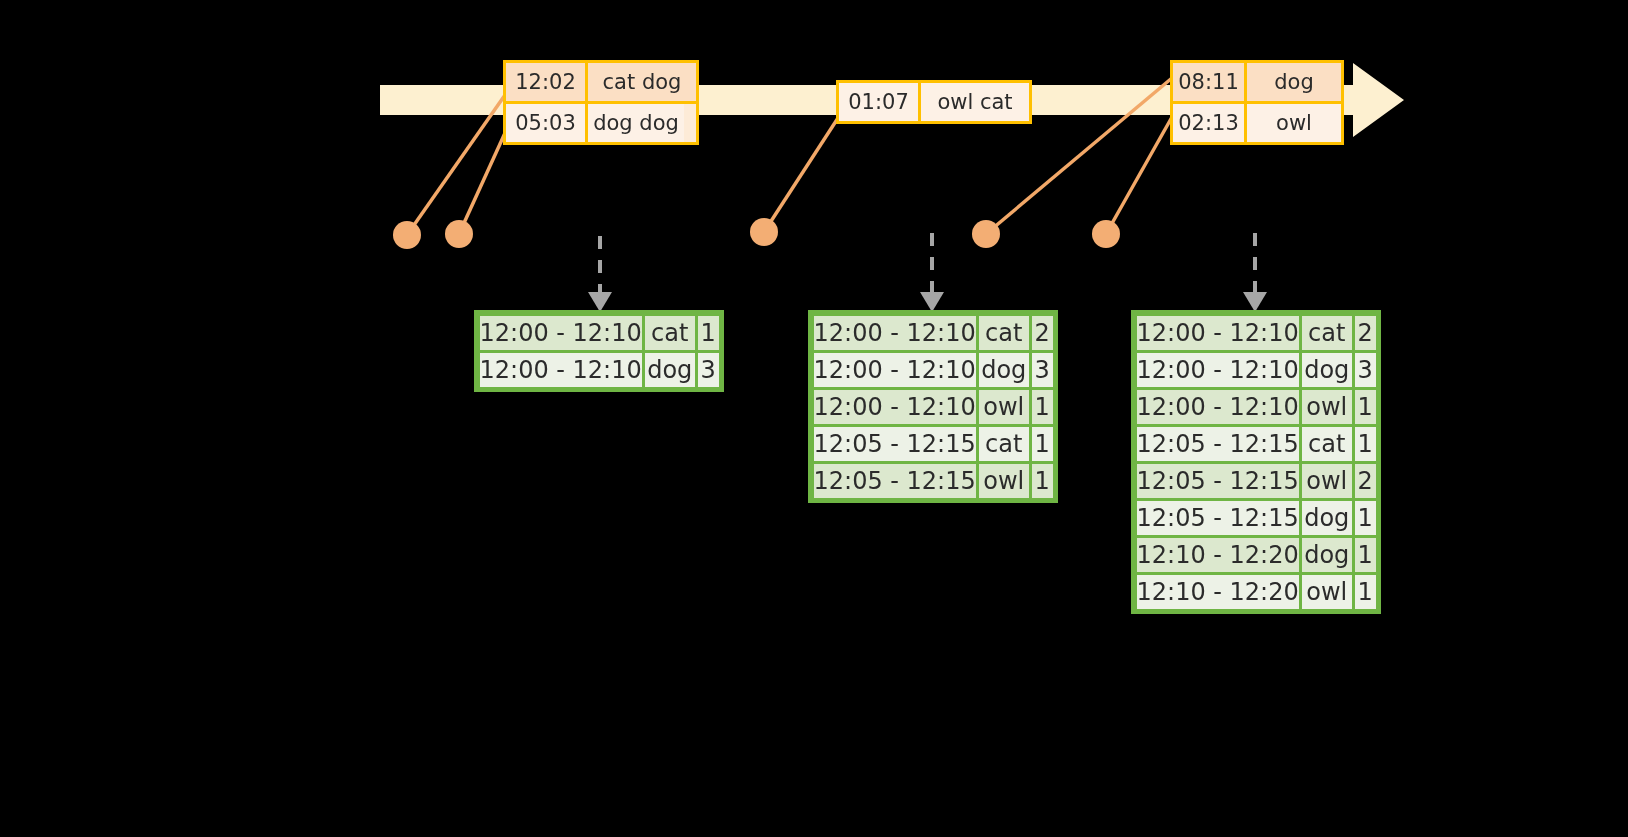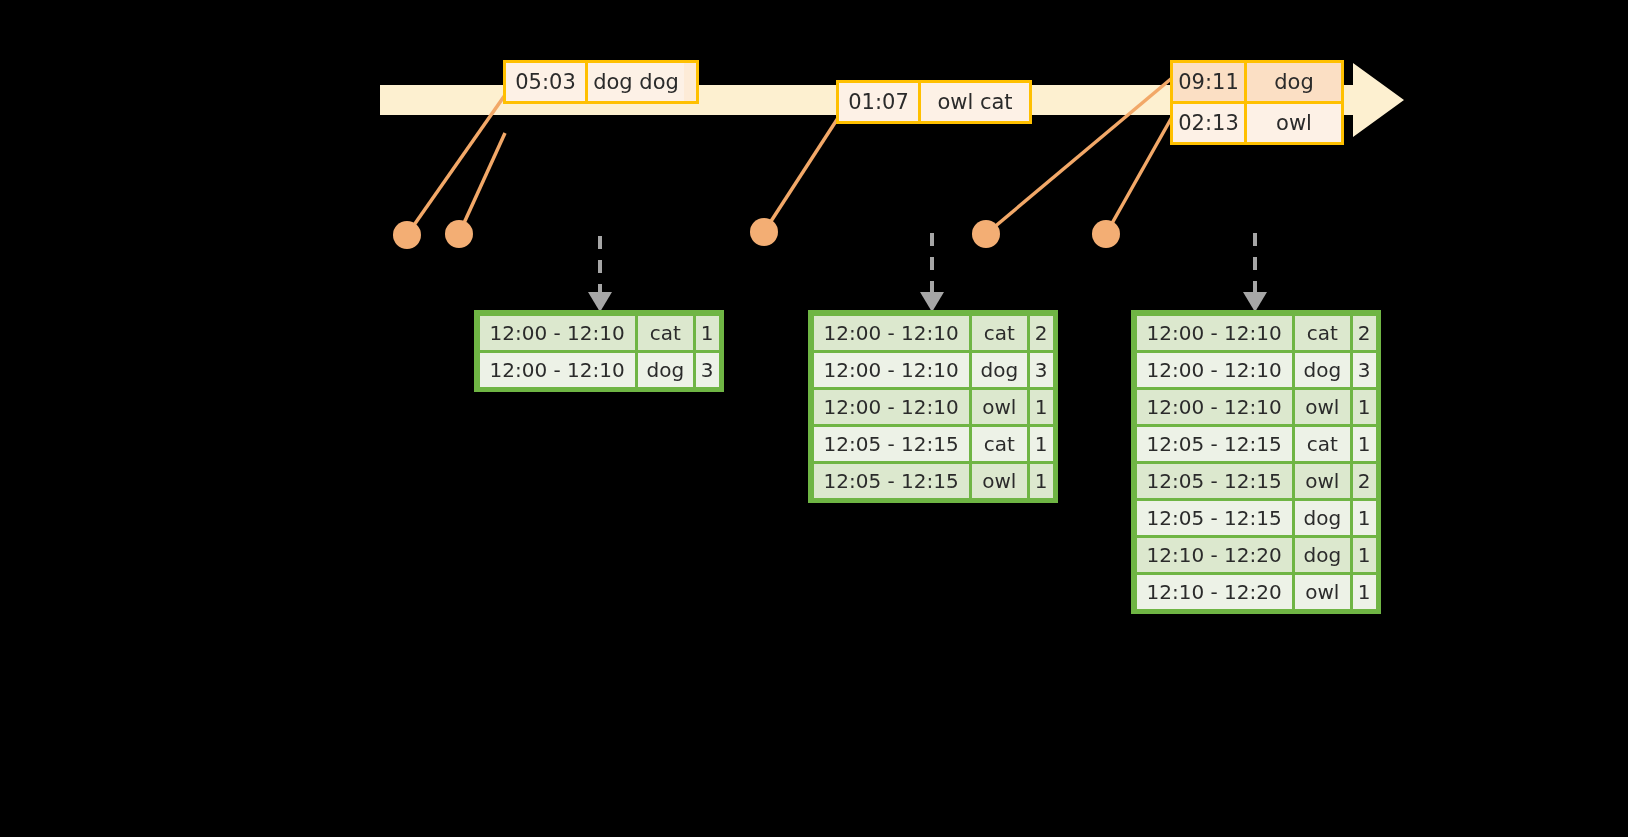--- a/index.html
+++ b/index.html
@@ -26,21 +26,21 @@
   .shade-a{background:#FBDFC4;}
   .shade-b{background:#FDF1E6;}
 
   
   .rtable{position:absolute;border:4px solid #6FB544;box-sizing:border-box;
           background:#6FB544;}
   .rrow{display:flex;}
   .rcell{
     box-sizing:border-box;
     display:flex;align-items:center;justify-content:center;
-    color:#2b2b2b;font-size:20px;line-height:1;height:34px;
+    color:#2b2b2b;font-size:24px;line-height:1;height:34px;
     white-space:nowrap;margin:1.5px;
   }
   .rcell.win{justify-content:center;}
   .g-a{background:#DCE8CE;}
   .g-b{background:#EDF2E7;}
 </style>
 </head>
 <body>
 
 <div id="stage">
@@ -68,35 +68,39 @@
       <line x1="932" y1="233" x2="932" y2="292" stroke-dasharray="13,11"></line>
       <polygon points="920,292 944,292 932,312" stroke="none"></polygon>
 
       <line x1="1255" y1="233" x2="1255" y2="292" stroke-dasharray="13,11"></line>
       <polygon points="1243,292 1267,292 1255,312" stroke="none"></polygon>
     </g>
   </svg>
 
   <div class="evt-group" style="left:503px;top:60px;width:196px;">
     <div class="evt-row">
+      <div class="evt-cell time shade-a" style="width:82px;">12:02</div>
+      <div class="evt-cell shade-a" style="width:108px;">cat dog</div>
+    </div>
+    <div class="evt-row">
       <div class="evt-cell time shade-b" style="width:82px;">05:03</div>
       <div class="evt-cell shade-b" style="width:96px;">dog dog</div>
     </div>
   </div>
 
   <div class="evt-group" style="left:836px;top:80px;width:196px;">
     <div class="evt-row">
       <div class="evt-cell time shade-b" style="width:82px;">01:07</div>
       <div class="evt-cell shade-b" style="width:108px;">owl cat</div>
     </div>
   </div>
 
   <div class="evt-group" style="left:1170px;top:60px;width:174px;">
     <div class="evt-row">
-      <div class="evt-cell time shade-a" style="width:74px;">09:11</div>
+      <div class="evt-cell time shade-a" style="width:74px;">08:11</div>
       <div class="evt-cell shade-a" style="width:94px;">dog</div>
     </div>
     <div class="evt-row">
       <div class="evt-cell time shade-b" style="width:74px;">02:13</div>
       <div class="evt-cell shade-b" style="width:94px;">owl</div>
     </div>
   </div>
 
   <div class="rtable" style="left:474px;top:310px;width:250px;">
       <div class="rrow">

